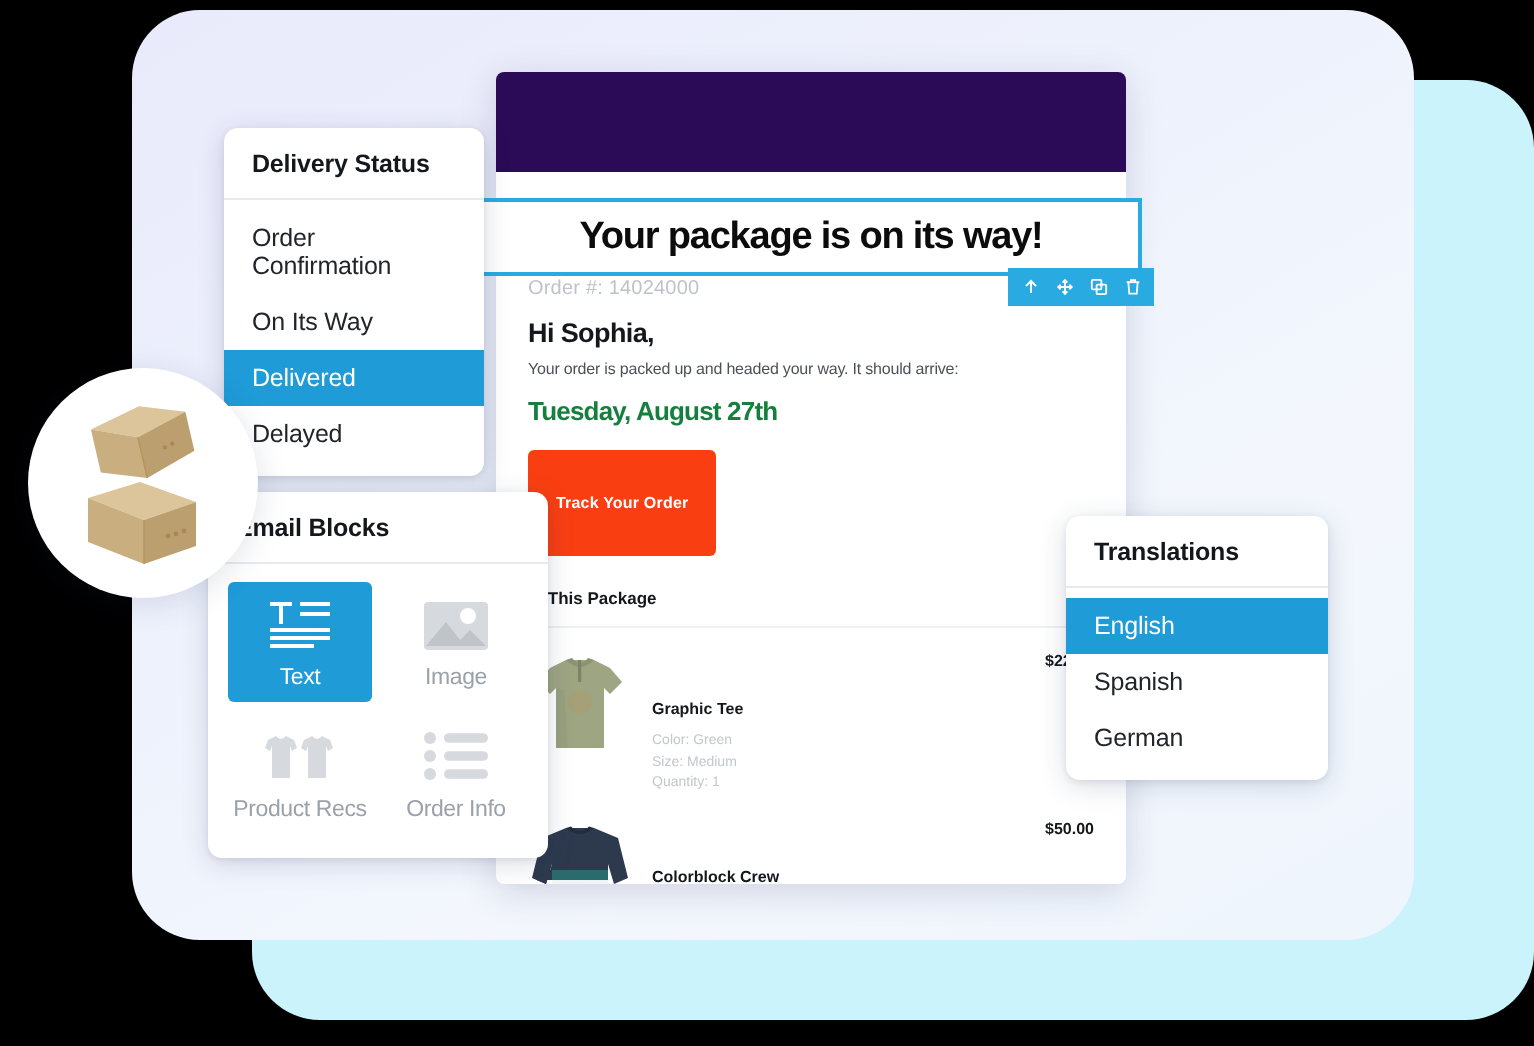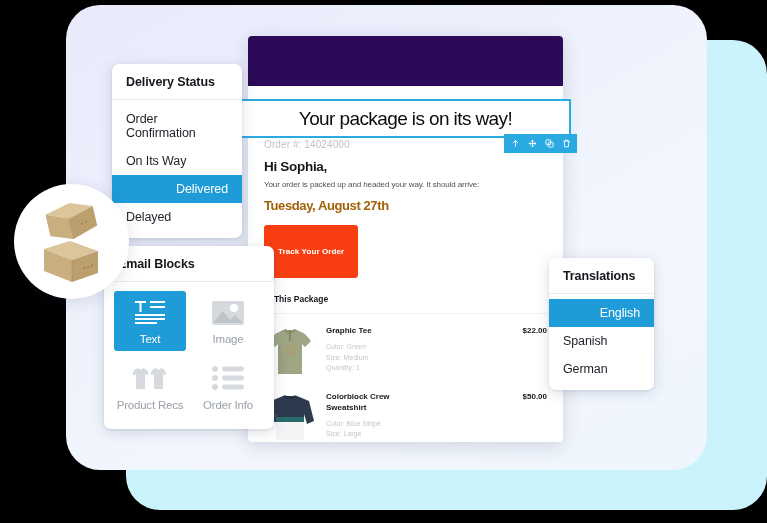--- a/index.html
+++ b/index.html
@@ -66,35 +66,34 @@
   }
   .list-item {
     font-size: 12.5px;
     color: #21252B;
     padding: 7px 14px;
     letter-spacing: -0.1px;
   }
   .list-item.selected {
     background: #1F9BD7;
     color: #fff;
-    text-align: right;
   }
 
   
   #delivery-status {
     left: 112px;
     top: 64px;
     width: 130px;
   }
 
   
   #translations {
-    left: 549px;
+    left: 533px;
     top: 258px;
-    width: 105px;
+    width: 131px;
   }
 
   
   #email-blocks {
     left: 104px;
     top: 246px;
     width: 170px;
   }
   .blocks-grid {
     display: grid;
@@ -163,21 +162,21 @@
     height: 39px;
     background: #fff;
     border: 2px solid #29ABE2;
     box-sizing: border-box;
     display: flex;
     align-items: center;
     justify-content: center;
   }
   #headline-text {
     font-size: 19px;
-    font-weight: normal;
+    font-weight: bold;
     color: #0C0C0C;
     letter-spacing: -0.6px;
   }
   #block-toolbar {
     position: absolute;
     left: 504px;
     top: 134px;
     height: 19px;
     background: #29ABE2;
     display: flex;
@@ -206,21 +205,21 @@
   }
   .subtext {
     font-size: 8px;
     color: #4C5157;
     margin-bottom: 9px;
     letter-spacing: -0.1px;
   }
   .arrive-date {
     font-size: 13px;
     font-weight: bold;
-    color: #a16207;
+    color: #15803d;
     letter-spacing: -0.4px;
     margin-bottom: 12px;
   }
   .cta {
     display: inline-block;
     background: #F93F12;
     color: #fff;
     font-size: 8px;
     font-weight: bold;
     padding: 22px 14px;
@@ -246,20 +245,21 @@
     display: flex; align-items: center; justify-content: center;
   }
   .prod-mid { flex: 1; padding-left: 10px; padding-top: 2px; }
   .prod-name {
     font-size: 8px;
     font-weight: bold;
     color: #14171C;
     line-height: 1.35;
     margin-bottom: 5px;
     max-width: 92px;
+    margin-top: 24px;
   }
   .prod-attr {
     font-size: 7px;
     color: #C2C7CC;
     line-height: 1.55;
   }
   .prod-price {
     font-size: 8px;
     font-weight: bold;
     color: #14171C;

